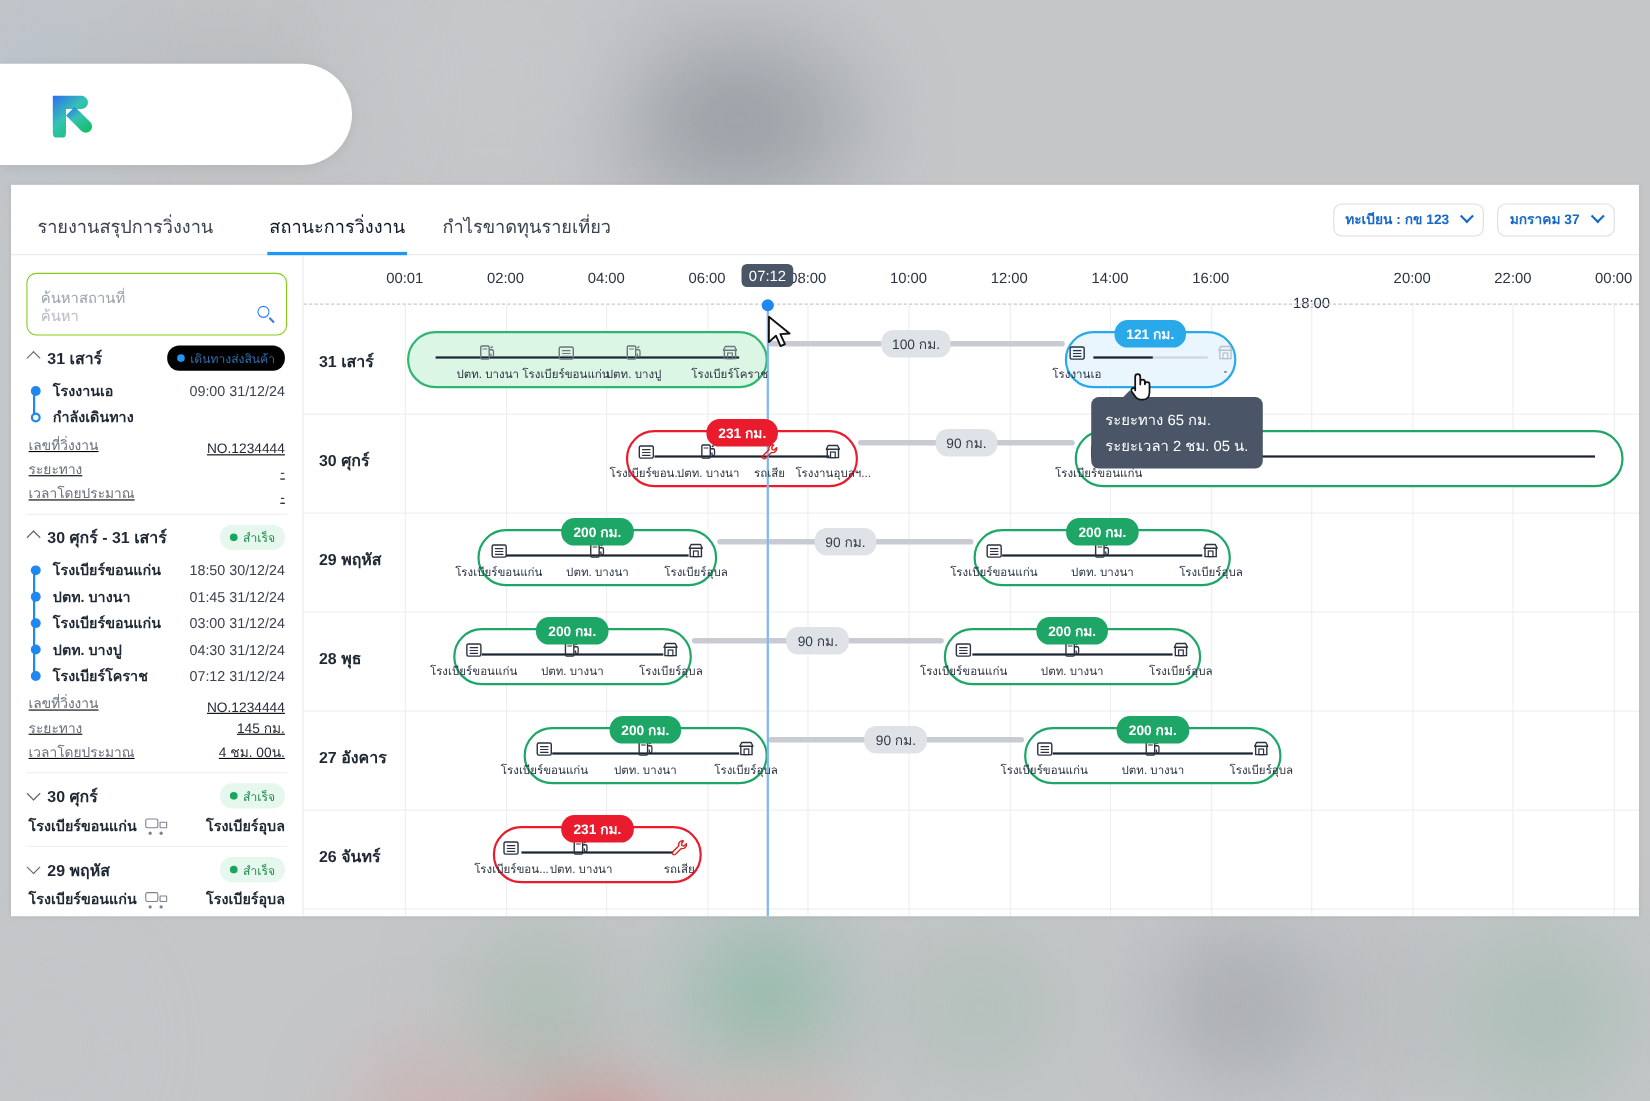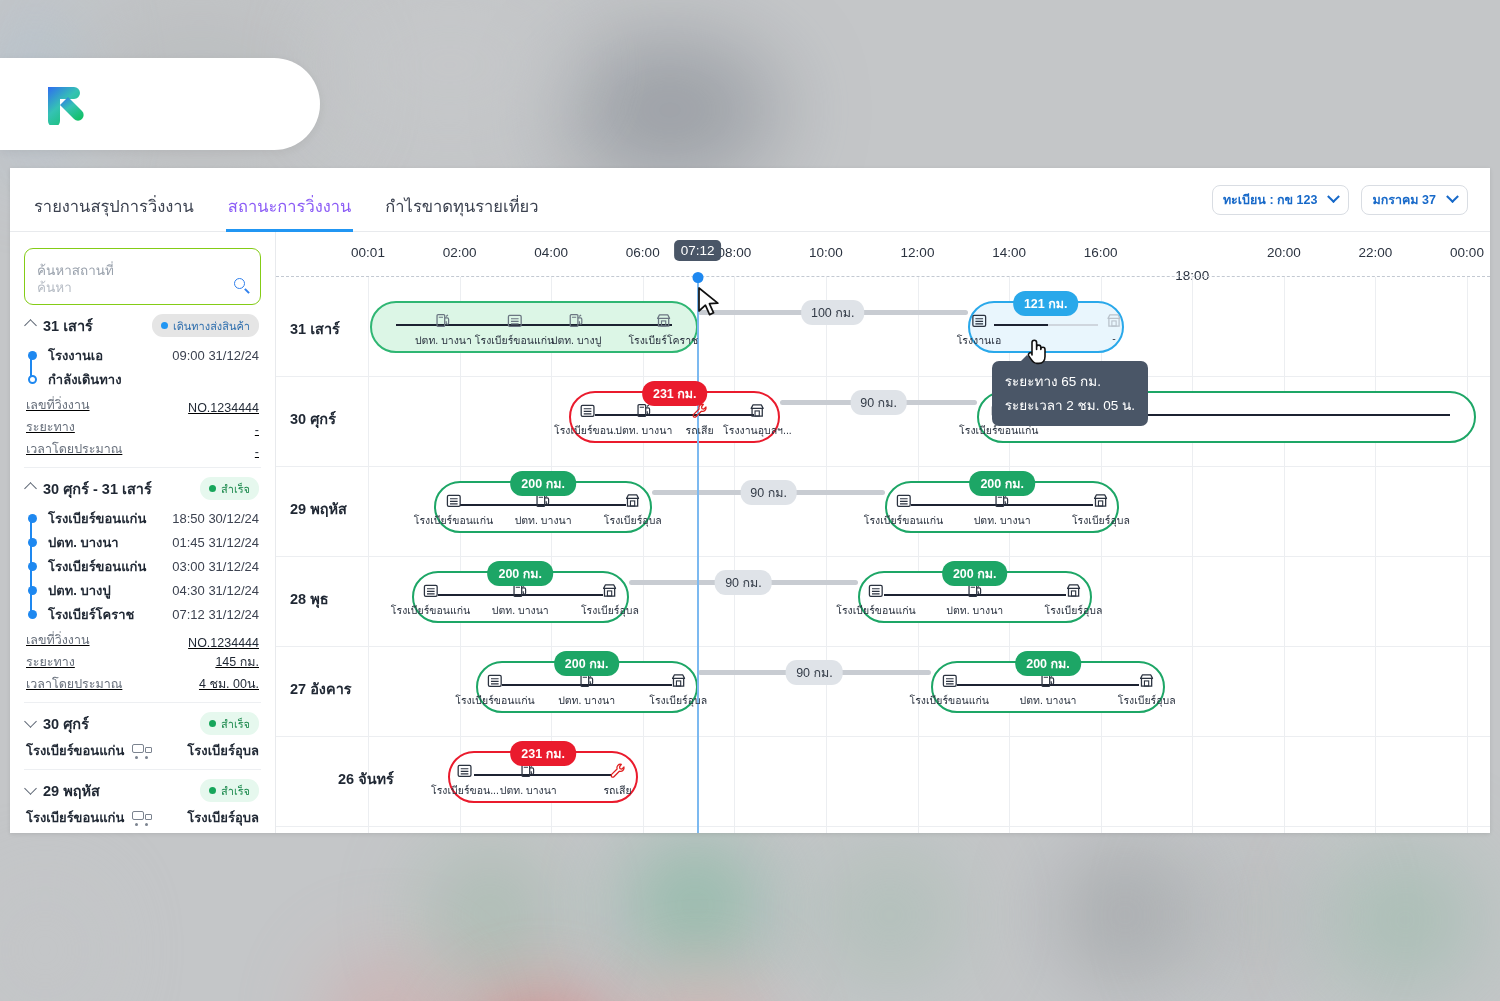--- a/index.html
+++ b/index.html
@@ -35,21 +35,21 @@
     box-shadow:0 1px 4px rgba(0,0,0,.10);
   }
 
   
   #appbar { height:64px; border-bottom:1px solid #e8eaed; display:flex; align-items:center; padding:0 22px; position:relative; }
   .tabs { display:flex; align-items:flex-end; gap:30px; height:64px; }
   .tab {
     font-size:16.5px; color:#3c4250; padding:0 2px 10px; align-self:flex-end;
     cursor:pointer; border-bottom:3px solid transparent; white-space:nowrap;
   }
-  .tab.active { color:#8b5cf6; border-bottom-color:#2196f3; }
+  .tab.active { color:#0f172a; border-bottom-color:#2196f3;margin-left:17px; }
   .hdr-right { margin-left:auto; display:flex; gap:12px; align-items:center; }
   .select {
     border:1px solid #d9dde3; border-radius:8px; height:30px; padding:0 10px;
     display:flex; align-items:center; gap:12px; cursor:pointer; background:#fff;
   }
   .select .sv { font-size:12.5px; color:#1769c9; font-weight:600; white-space:nowrap; }
   .caret { width:9px; height:9px; border-right:2px solid #1769c9; border-bottom:2px solid #1769c9;
            transform:rotate(45deg) translate(-2px,-2px); flex:none; }
 
   
@@ -69,21 +69,21 @@
 
   .group { border-top:1px solid #edeff2; padding:9px 2px 8px; }
   .group:first-of-type { border-top:none; }
   .grow { display:flex; align-items:center; gap:8px; }
   .chev { width:9px; height:9px; border-left:1.8px solid #5b6472; border-bottom:1.8px solid #5b6472; flex:none; }
   .chev.up { transform:rotate(135deg); }
   .chev.down { transform:rotate(-45deg); margin-top:-4px; }
   .gtitle { font-size:14.5px; font-weight:700; color:#1f2733; }
   .badge { margin-left:auto; border-radius:11px; padding:2.5px 9px; font-size:11px; display:flex; align-items:center; gap:5px; }
   .badge .dot { width:7px; height:7px; border-radius:50%; flex:none; }
-  .badge.blue { background:#e5e5e5; color:#2f6fae; }
+  .badge.blue { background:#000000; color:#2f6fae; }
   .badge.blue .dot { background:#2196f3; }
   .badge.green { background:#e6f8ee; color:#1d8a4e; }
   .badge.green .dot { background:#17a65b; }
 
   .stops { position:relative; margin:6px 0 2px; padding-left:2px; }
   .stoprow { display:flex; align-items:center; height:24px; position:relative; }
   .stoprow .mk { width:9px; height:9px; border-radius:50%; background:#1e88f0; flex:none; margin-right:11px; z-index:2; }
   .stoprow.hollow .mk { background:#fff; border:2px solid #1e88f0; }
   .stoprow .nm { font-size:13px; color:#1f2733; font-weight:600; }
   .stoprow .tm { margin-left:auto; font-size:13px; color:#3c4250; }
@@ -745,21 +745,21 @@
                     <path d="M4 7.5 V16.5 H16 V7.5" fill="none" stroke="#2b3340" stroke-width="1.5"></path>
                     <rect x="7.5" y="10.5" width="5" height="6" fill="none" stroke="#2b3340" stroke-width="1.3"></rect>
                   </svg>
                 </div>
                 <div class="nm">โรงเบียร์อุบล</div>
               </div>
               <div class="kmbadge green">200 กม.</div>
             </div>
           </div>
           <div class="row" style="top: 505px; height: 90px;">
-            <div class="rowlbl" style="top: 30px; margin-left: 48px;">26 จันทร์</div>
+            <div class="rowlbl" style="top: 30px;">26 จันทร์</div>
             <div class="rowline" style="top: 89px;"></div>
             <div class="pill red" style="left: 172.135px; width: 190.035px; top: 14px;">
               <div class="prog"></div>
               <div class="stop" style="left: 8%;">
                 <div class="ic">
                   <svg width="17" height="17" viewBox="0 0 20 20">
                     <rect x="2.5" y="4" width="15" height="13" rx="1.6" fill="none" stroke="#2b3340" stroke-width="1.5"></rect>
                     <path d="M5.5 8h9M5.5 11h9M5.5 14h9" stroke="#2b3340" stroke-width="1.3"></path>
                   </svg>
                 </div>

